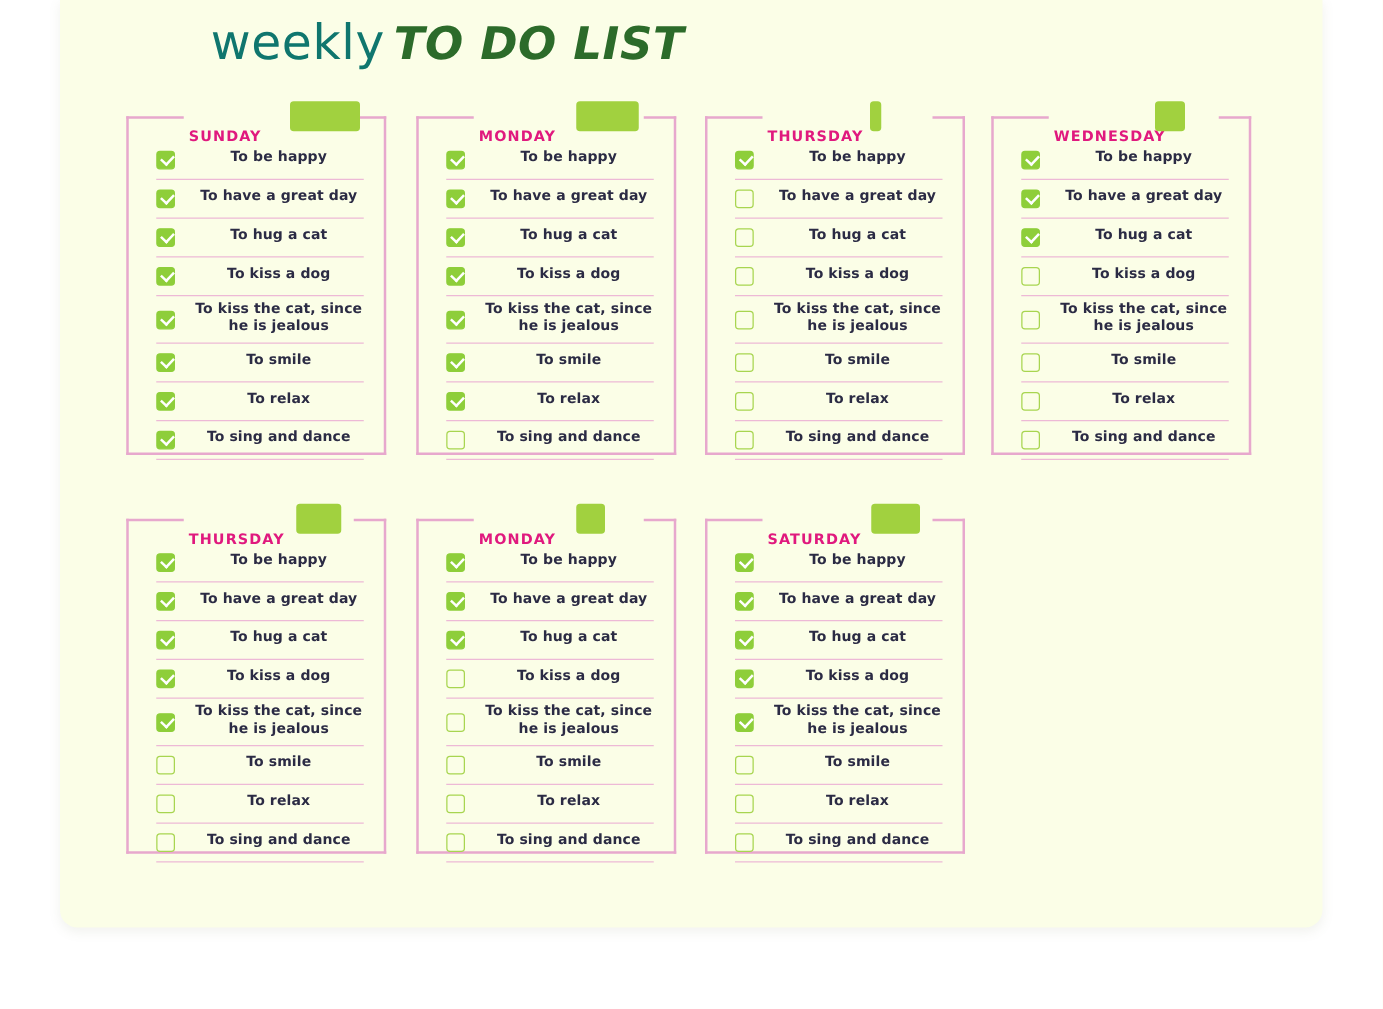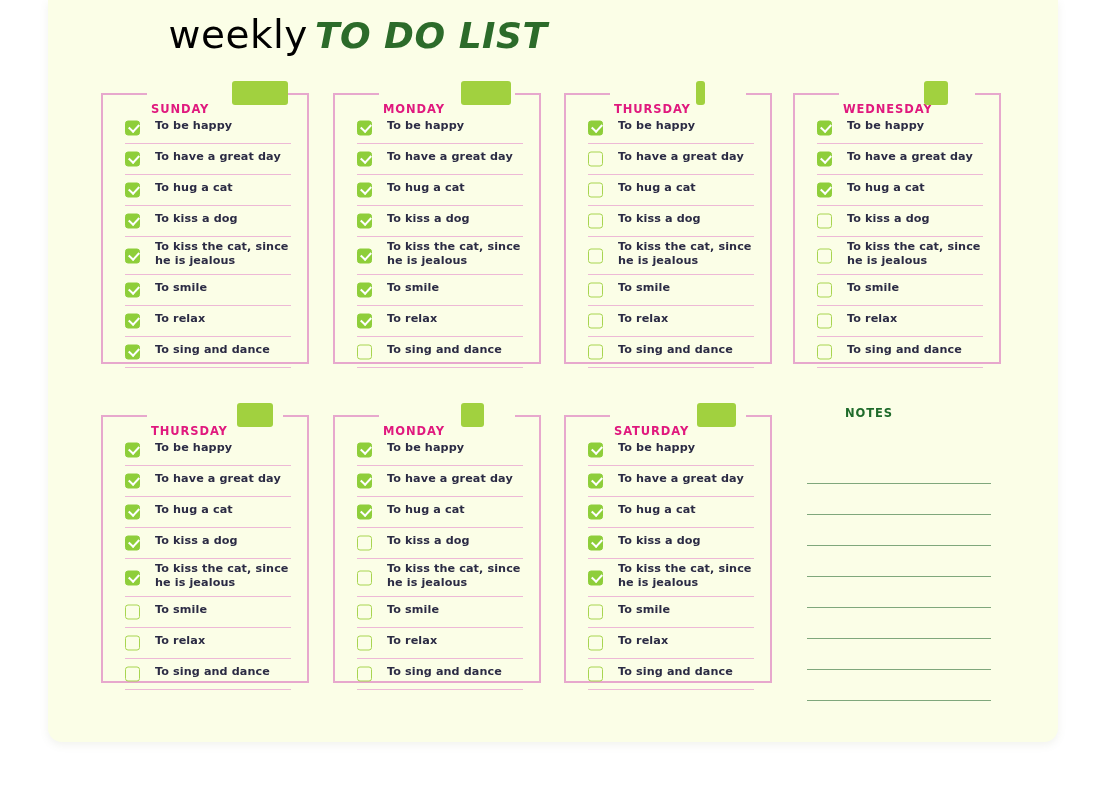--- a/index.html
+++ b/index.html
@@ -32,21 +32,21 @@
     left: 0;
     top: 12px;
     width: 620px;
     text-align: center;
     white-space: nowrap;
   }
   .title-a {
     font-family: "DejaVu Sans", sans-serif;
     font-size: 39px;
     font-weight: 400;
-    color: #000000;
+    color: #0f766e;
     letter-spacing: 0.5px;
     vertical-align: baseline;
   }
   .title-b {
     font-family: "DejaVu Sans", sans-serif;
     font-size: 36px;
     font-weight: 700;
     font-style: italic;
     color: #2c6b2a;
     letter-spacing: 0.5px;
@@ -100,20 +100,21 @@
     top: 34px;
   }
   .item {
     position: relative;
     min-height: 31px;
     padding-left: 30px;
     box-sizing: border-box;
     border-bottom: 1.4px solid #edb9d6;
     padding-top: 6px;
     padding-bottom: 5px;
+    text-align: center;
   }
   .item.two-line { min-height: 38px; padding-top: 3px; }
   .item:last-child { border-bottom: 1.4px solid #edb9d6; }
 
   .cbox {
     position: absolute;
     left: 0;
     top: 50%;
     transform: translateY(-50%);
     width: 15px;
@@ -545,27 +546,14 @@
             <span class="itxt">To relax</span>
           </div>
           <div class="item">
             <div class="cbox off"></div>
             <span class="itxt">To sing and dance</span>
           </div>
         </div>
       </div>
     </div>
 
-  <div id="notes" style="left: 745px; top: 401px; width: 208px; height: 282px;">
-    <div id="notes-title">NOTES</div>
-    <div id="notes-lines">
-        <div class="nline"></div>
-        <div class="nline"></div>
-        <div class="nline"></div>
-        <div class="nline"></div>
-        <div class="nline"></div>
-        <div class="nline"></div>
-        <div class="nline"></div>
-        <div class="nline"></div>
-      </div>
-  </div>
 
 </div>
 
 </body></html>

